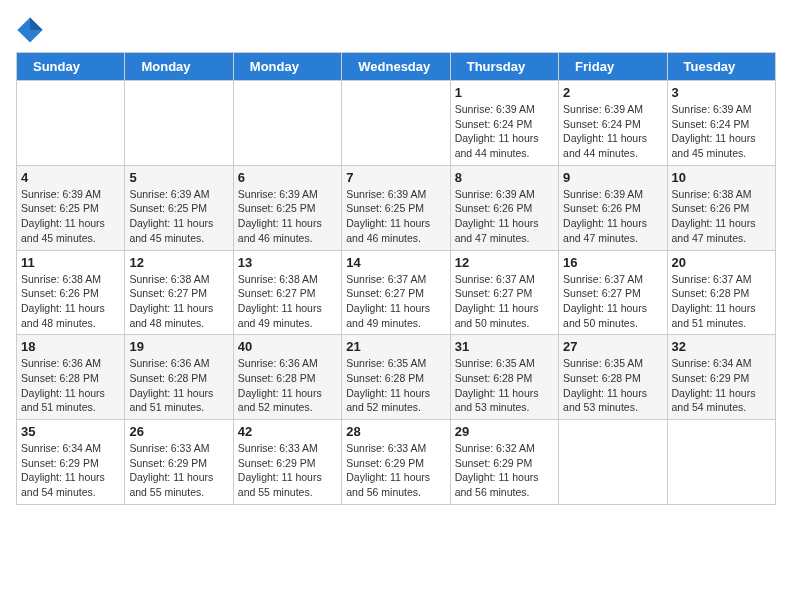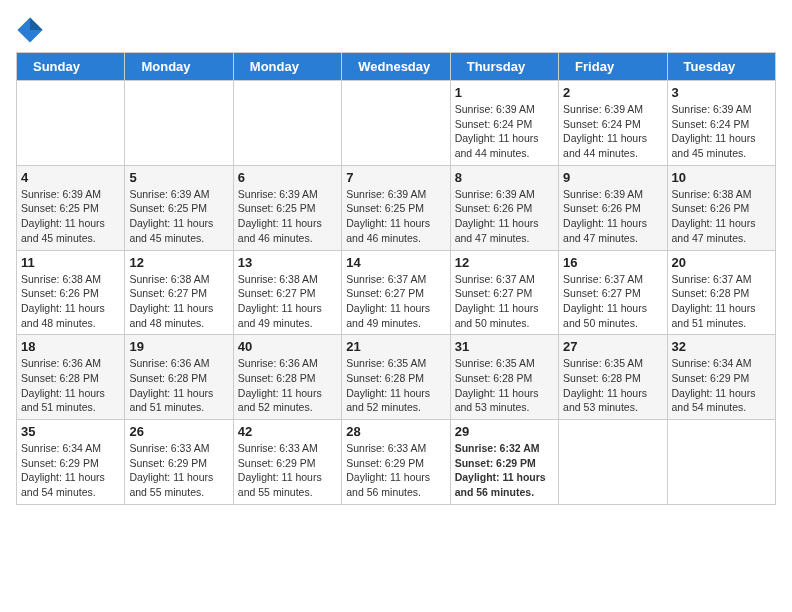--- a/index.html
+++ b/index.html
@@ -322,21 +322,21 @@
         </td>
         <td>
           <span class="day-number">28</span>
           <div class="day-info" style="white-space: pre-line;">Sunrise: 6:33 AM
 Sunset: 6:29 PM
 Daylight: 11 hours
 and 56 minutes.</div>
         </td>
         <td>
           <span class="day-number">29</span>
-          <div class="day-info" style="white-space: pre-line; font-weight: bold;">Sunrise: 6:32 AM
+          <div class="day-info" style="white-space: pre-line;">Sunrise: 6:32 AM
 Sunset: 6:29 PM
 Daylight: 11 hours
 and 56 minutes.</div>
         </td>
         <td class="empty-cell"></td>
         <td class="empty-cell"></td>
       </tr>
     </tbody>
 </table>
 

